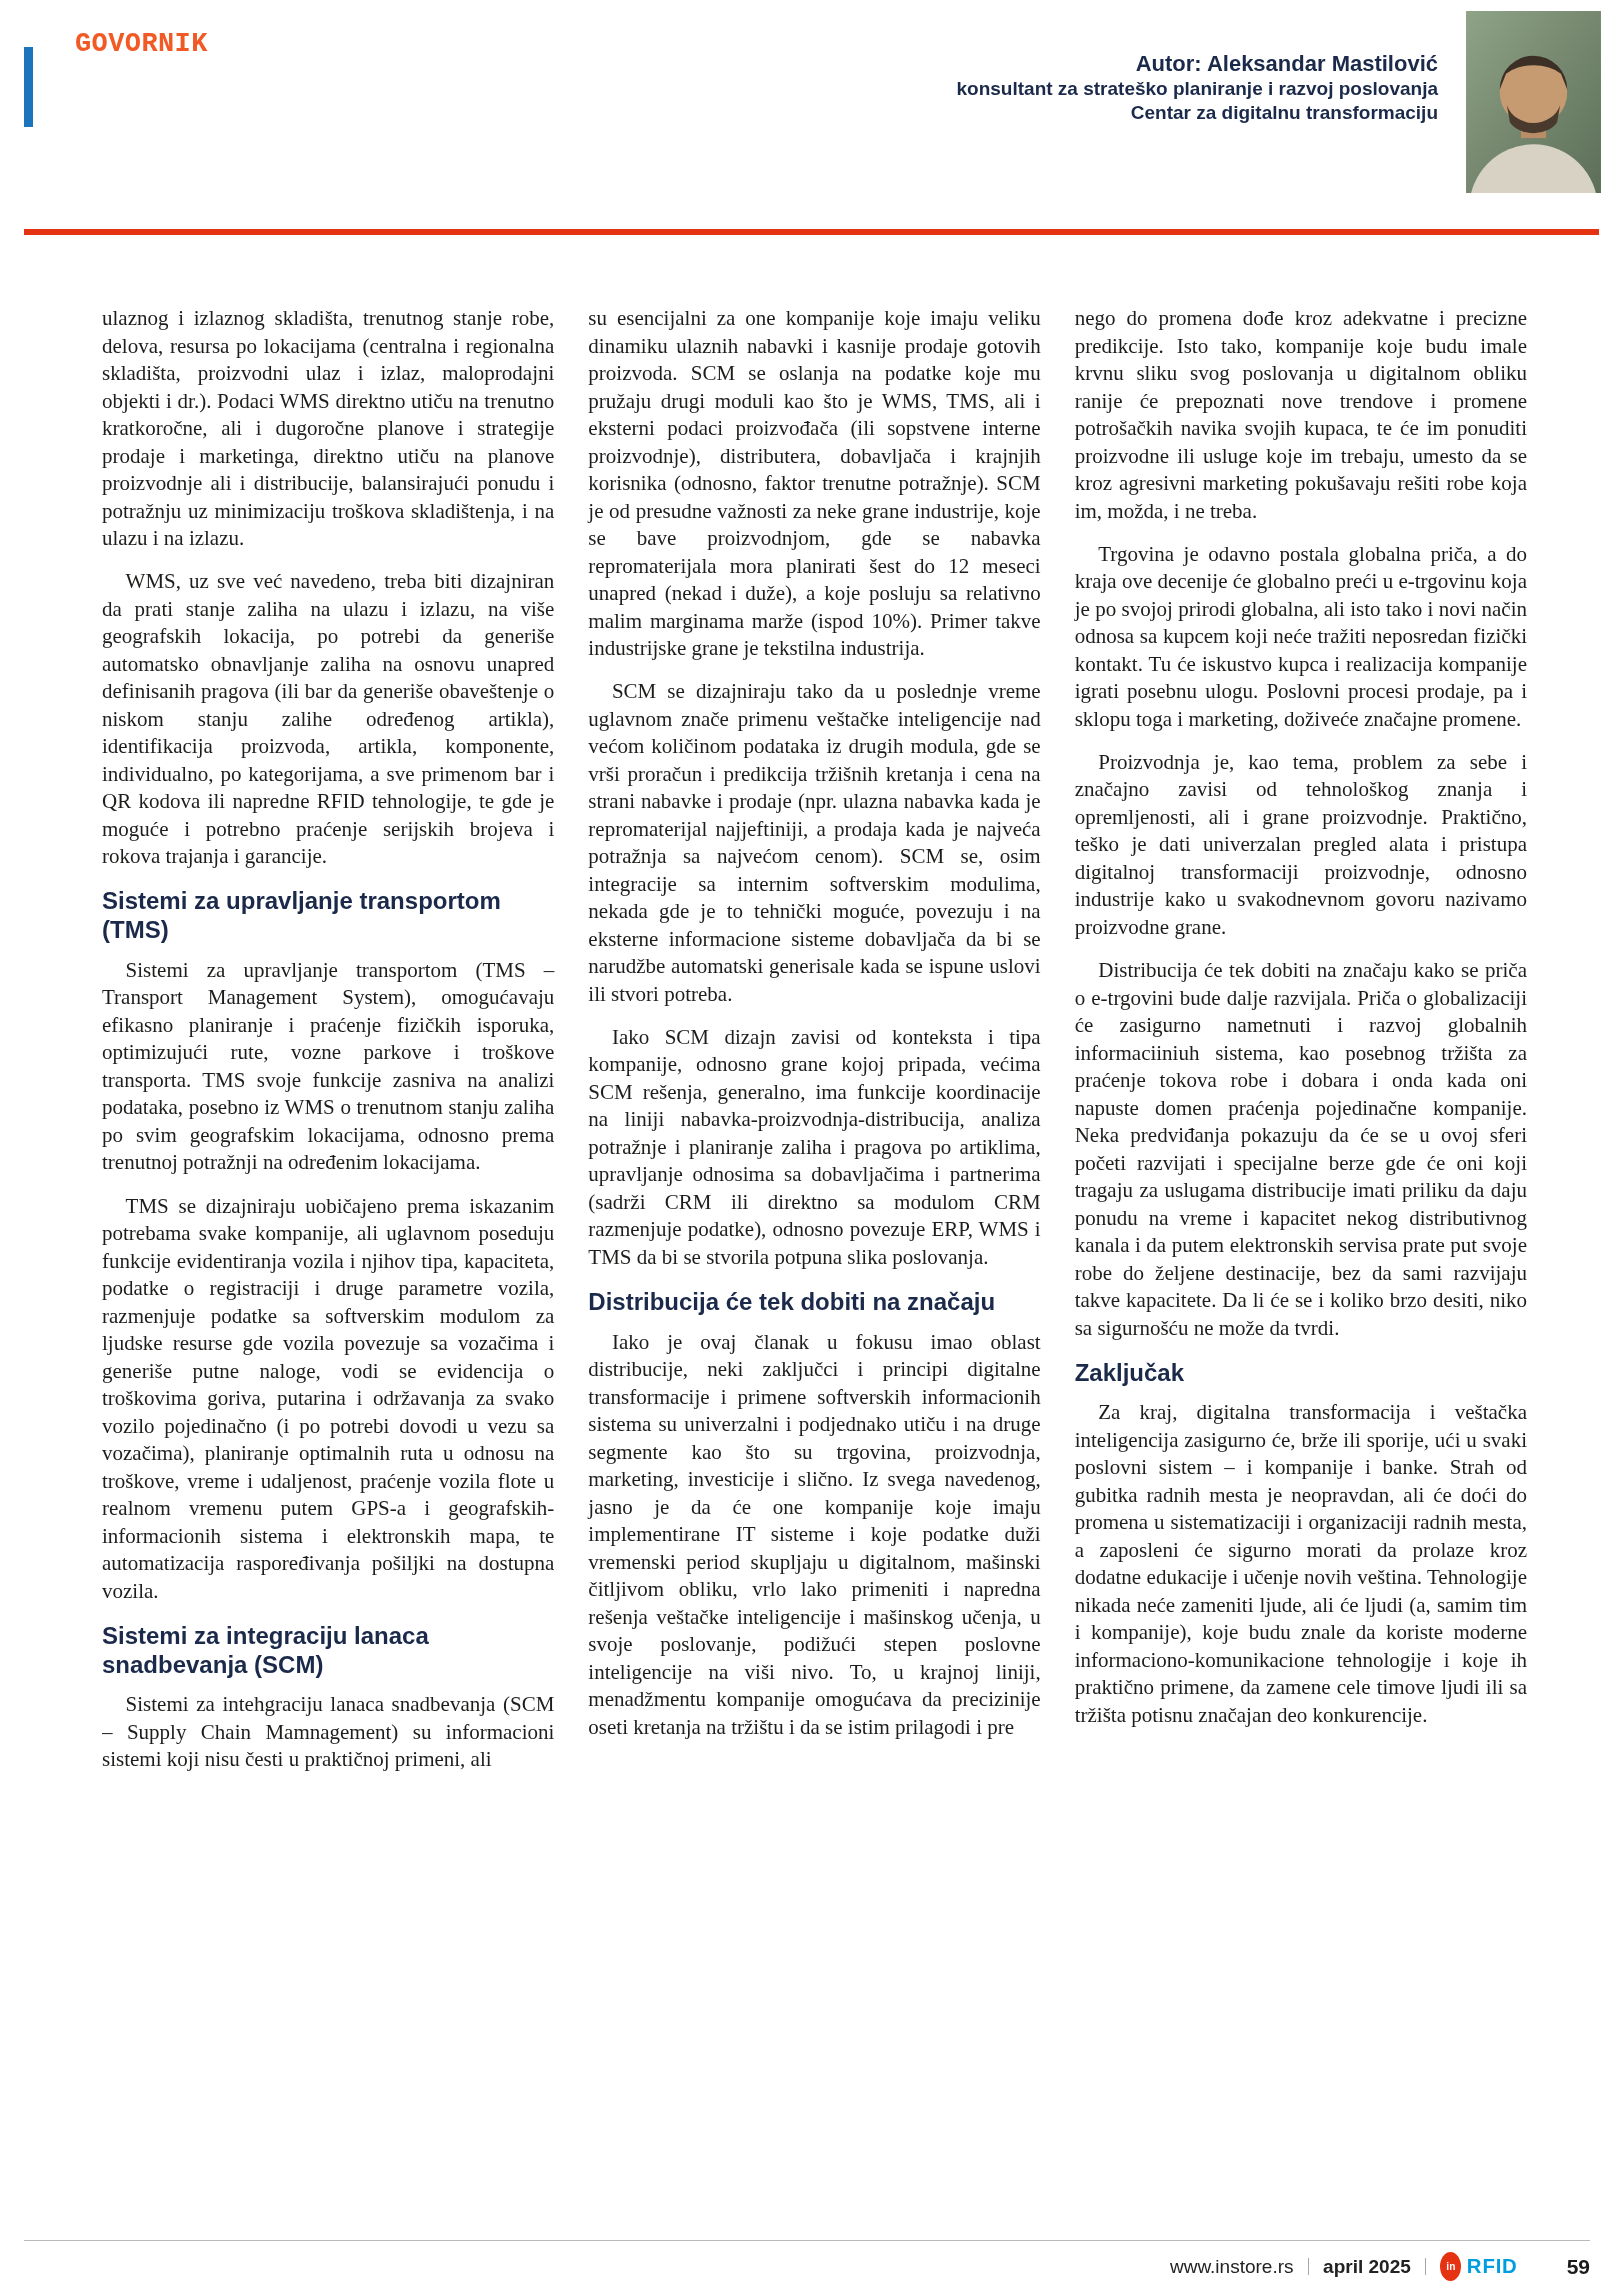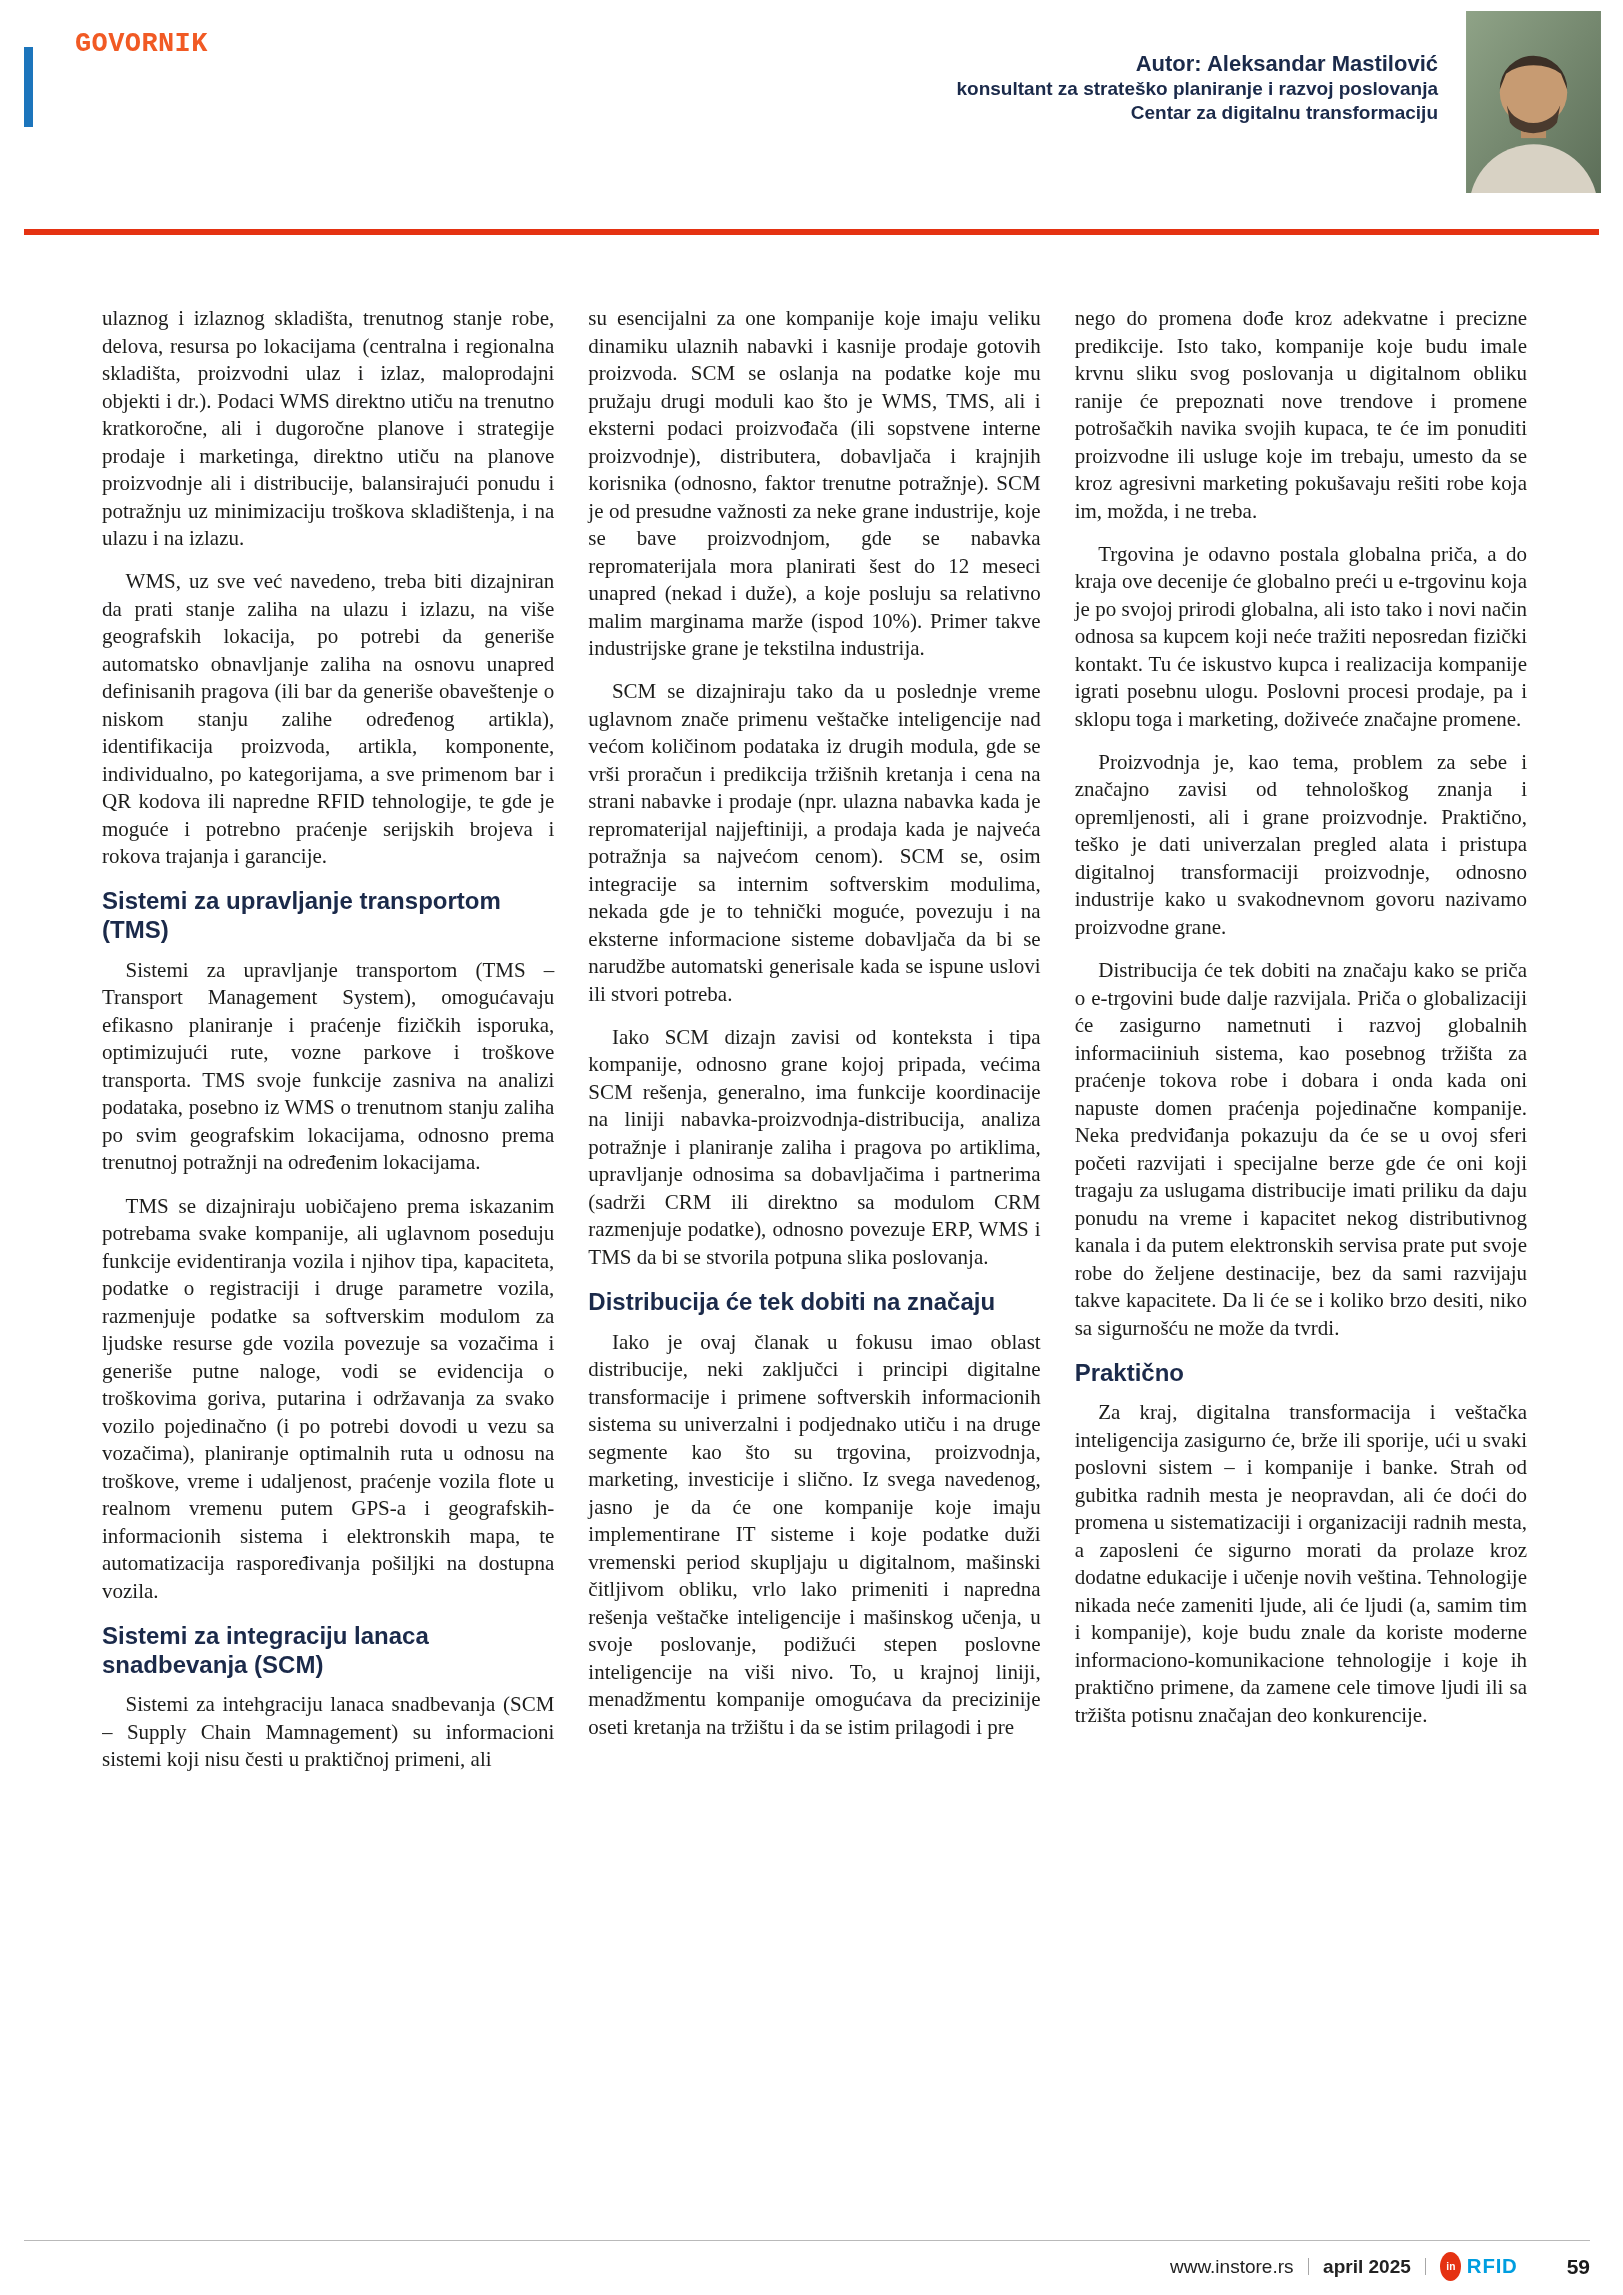--- a/index.html
+++ b/index.html
@@ -170,21 +170,21 @@
         <p class="ind">SCM se dizajniraju tako da u poslednje vreme uglavnom znače primenu veštačke inteligencije nad većom količinom podataka iz drugih modula, gde se vrši proračun i predikcija tržišnih kretanja i cena na strani nabavke i prodaje (npr. ulazna nabavka kada je repromaterijal najjeftiniji, a prodaja kada je najveća potražnja sa najvećom cenom). SCM se, osim integracije sa internim softverskim modulima, nekada gde je to tehnički moguće, povezuju i na eksterne informacione sisteme dobavljača da bi se narudžbe automatski generisale kada se ispune uslovi ili stvori potreba.</p>
         <p class="ind">Iako SCM dizajn zavisi od konteksta i tipa kompanije, odnosno grane kojoj pripada, većima SCM rešenja, generalno, ima funkcije koordinacije na liniji nabavka-proizvodnja-distribucija, analiza potražnje i planiranje zaliha i pragova po artiklima, upravljanje odnosima sa dobavljačima i partnerima (sadrži CRM ili direktno sa modulom CRM razmenjuje podatke), odnosno povezuje ERP, WMS i TMS da bi se stvorila potpuna slika poslovanja.</p>
         <h2>Distribucija će tek dobiti na značaju</h2>
         <p class="ind">Iako je ovaj članak u fokusu imao oblast distribucije, neki zaključci i principi digitalne transformacije i primene softverskih informacionih sistema su univerzalni i podjednako utiču i na druge segmente kao što su trgovina, proizvodnja, marketing, investicije i slično. Iz svega navedenog, jasno je da će one kompanije koje imaju implementirane IT sisteme i koje podatke duži vremenski period skupljaju u digitalnom, mašinski čitljivom obliku, vrlo lako primeniti i napredna rešenja veštačke inteligencije i mašinskog učenja, u svoje poslovanje, podižući stepen poslovne inteligencije na viši nivo. To, u krajnoj liniji, menadžmentu kompanije omogućava da precizinije oseti kretanja na tržištu i da se istim prilagodi i pre</p>
       </div>
     <div class="col">
         <p>nego do promena dođe kroz adekvatne i precizne predikcije. Isto tako, kompanije koje budu imale krvnu sliku svog poslovanja u digitalnom obliku ranije će prepoznati nove trendove i promene potrošačkih navika svojih kupaca, te će im ponuditi proizvodne ili usluge koje im trebaju, umesto da se kroz agresivni marketing pokušavaju rešiti robe koja im, možda, i ne treba.</p>
         <p class="ind">Trgovina je odavno postala globalna priča, a do kraja ove decenije će globalno preći u e-trgovinu koja je po svojoj prirodi globalna, ali isto tako i novi način odnosa sa kupcem koji neće tražiti neposredan fizički kontakt. Tu će iskustvo kupca i realizacija kompanije igrati posebnu ulogu. Poslovni procesi prodaje, pa i sklopu toga i marketing, doživeće značajne promene.</p>
         <p class="ind">Proizvodnja je, kao tema, problem za sebe i značajno zavisi od tehnološkog znanja i opremljenosti, ali i grane proizvodnje. Praktično, teško je dati univerzalan pregled alata i pristupa digitalnoj transformaciji proizvodnje, odnosno industrije kako u svakodnevnom govoru nazivamo proizvodne grane.</p>
         <p class="ind">Distribucija će tek dobiti na značaju kako se priča o e-trgovini bude dalje razvijala. Priča o globalizaciji će zasigurno nametnuti i razvoj globalnih informaciiniuh sistema, kao posebnog tržišta za praćenje tokova robe i dobara i onda kada oni napuste domen praćenja pojedinačne kompanije. Neka predviđanja pokazuju da će se u ovoj sferi početi razvijati i specijalne berze gde će oni koji tragaju za uslugama distribucije imati priliku da daju ponudu na vreme i kapacitet nekog distributivnog kanala i da putem elektronskih servisa prate put svoje robe do željene destinacije, bez da sami razvijaju takve kapacitete. Da li će se i koliko brzo desiti, niko sa sigurnošću ne može da tvrdi.</p>
-        <h2>Praktično</h2>
+        <h2>Zaključak</h2>
         <p class="ind">Za kraj, digitalna transformacija i veštačka inteligencija zasigurno će, brže ili sporije, ući u svaki poslovni sistem – i kompanije i banke. Strah od gubitka radnih mesta je neopravdan, ali će doći do promena u sistematizaciji i organizaciji radnih mesta, a zaposleni će sigurno morati da prolaze kroz dodatne edukacije i učenje novih veština. Tehnologije nikada neće zameniti ljude, ali će ljudi (a, samim tim i kompanije), koje budu znale da koriste moderne informaciono-komunikacione tehnologije i koje ih praktično primene, da zamene cele timove ljudi ili sa tržišta potisnu značajan deo konkurencije.</p>
       </div>
   </main>
 
   <footer class="footer">
     <a class="site" href="#">www.instore.rs</a>
     <span class="divider"></span>
     <span class="issue">april 2025</span>
     <span class="divider"></span>
     <span class="brand">

